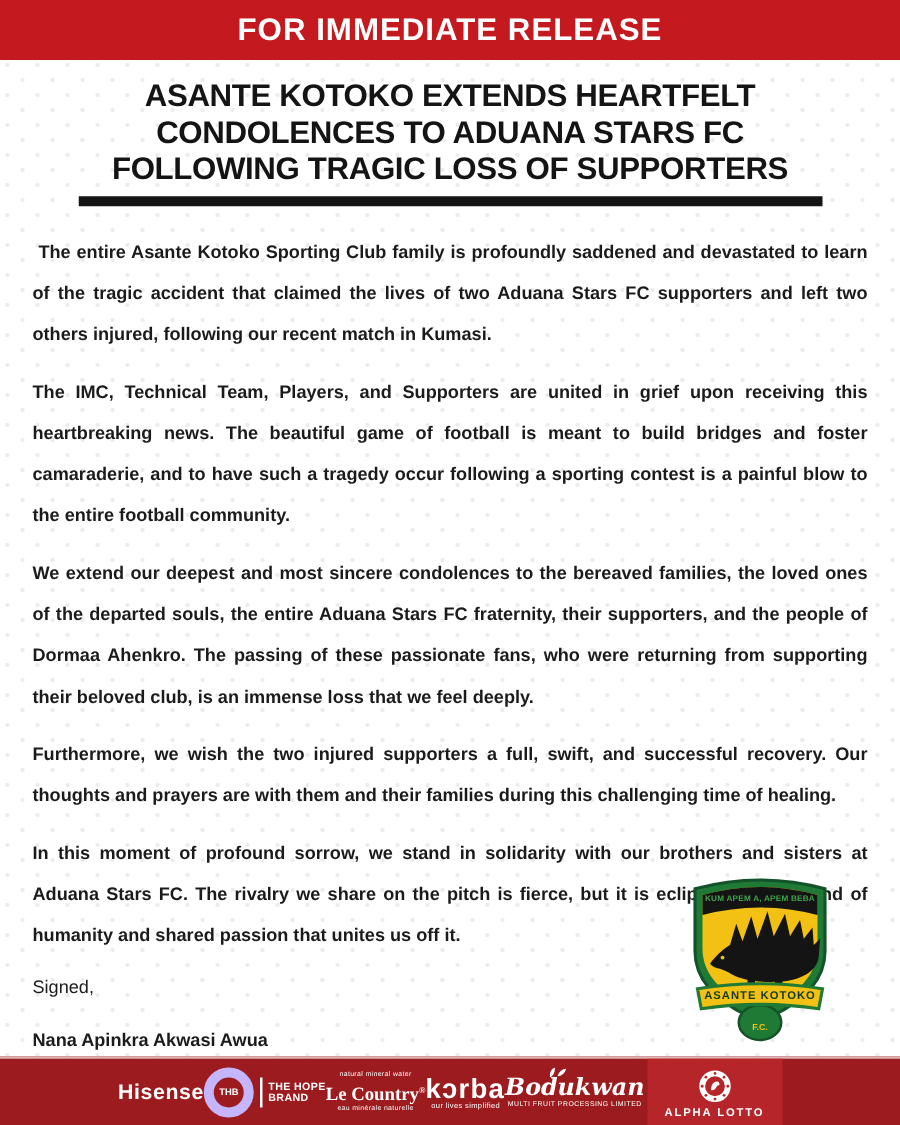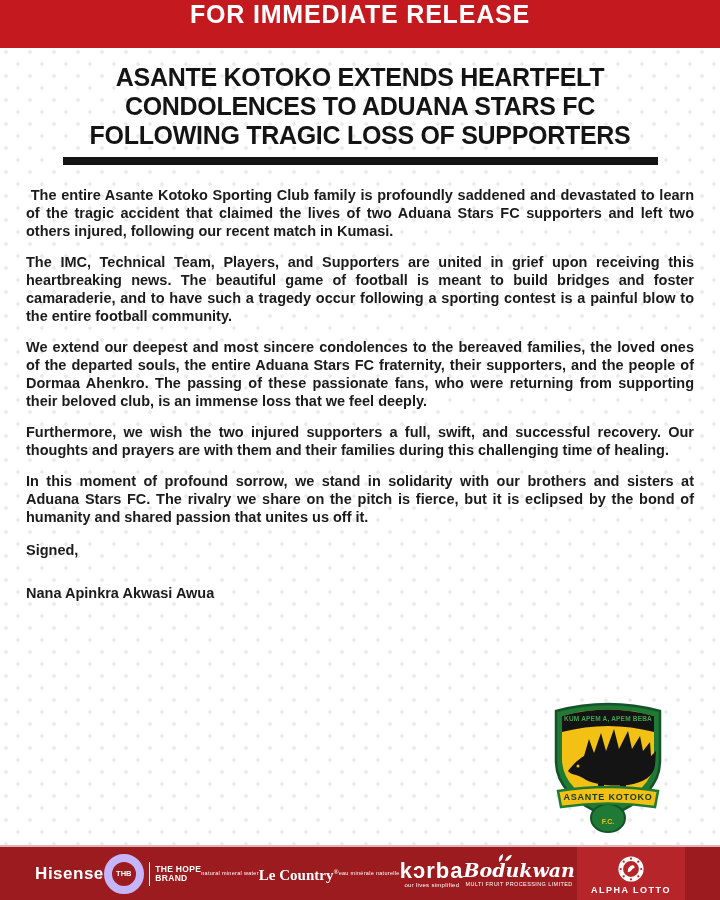--- a/index.html
+++ b/index.html
@@ -16,20 +16,21 @@
     background-position: 6px 4px, 18px 16px;
     font-family: "Liberation Sans", "DejaVu Sans", sans-serif;
     color: #1a1a1a;
   }
 
   
   .banner {
     height: 48px;
     background: #C4191E;
     display: flex;
+    align-items: center;
     justify-content: center;
   }
   .banner-label {
     color: #ffffff;
     font-size: 25px;
     font-weight: bold;
     letter-spacing: 0.8px;
   }
 
   
@@ -50,29 +51,29 @@
   }
 
   
   .content {
     padding: 21px 26px 0 26px;
   }
   .content p {
     margin: 0 0 13px 0;
     font-size: 14.5px;
     font-weight: bold;
-    line-height: 18px;
+    line-height: 33px;
     text-align: justify;
     color: #1b1b1b;
     white-space: pre-wrap;
   }
 
   .signature { margin-top: 9px; }
   .sig-salutation {
-    font-size: 14.5px; font-weight: bold; line-height: 23px; color: #1b1b1b;
+    font-size: 14.5px; font-weight: normal; line-height: 23px; color: #1b1b1b;
   }
   .sig-block { margin-top: 20px; }
   .sig-block div {
     font-size: 14.5px; font-weight: bold; line-height: 23px; color: #1b1b1b;
   }
 
   
   .crest {
     position: absolute;
     top: 691px;
@@ -100,21 +101,21 @@
   .thb { gap: 5px; }
   .thb-circle {
     width: 24px; height: 24px; border: 8px solid #c4b5fd; border-radius: 50%;
     display: flex; align-items: center; justify-content: center;
     font-size: 7.5px; font-weight: bold;
   }
   .thb-divider { width: 1.5px; height: 24px; background: #fff; }
   .thb-text { display: flex; flex-direction: column; }
   .thb-text span { font-size: 8.5px; font-weight: bold; line-height: 9px; letter-spacing: 0.3px; }
 
-  .lecountry { flex-direction: row; justify-content: space-between; }
+  .lecountry { flex-direction: column; justify-content: space-between; }
   .lc-top, .lc-bottom { font-size: 5.5px; letter-spacing: 0.3px; line-height: 7px; }
   .lc-name {
     font-family: "Liberation Serif", "DejaVu Serif", serif;
     font-size: 15px; font-weight: bold; line-height: 16px;
   }
   .lc-name sup { font-size: 7px; }
 
   .korba { flex-direction: column; align-items: flex-end; }
   .korba-name { font-size: 22px; font-weight: bold; letter-spacing: 1px; line-height: 22px; }
   .korba-tag { font-size: 6px; letter-spacing: 0.3px; margin-right: 4px; }

